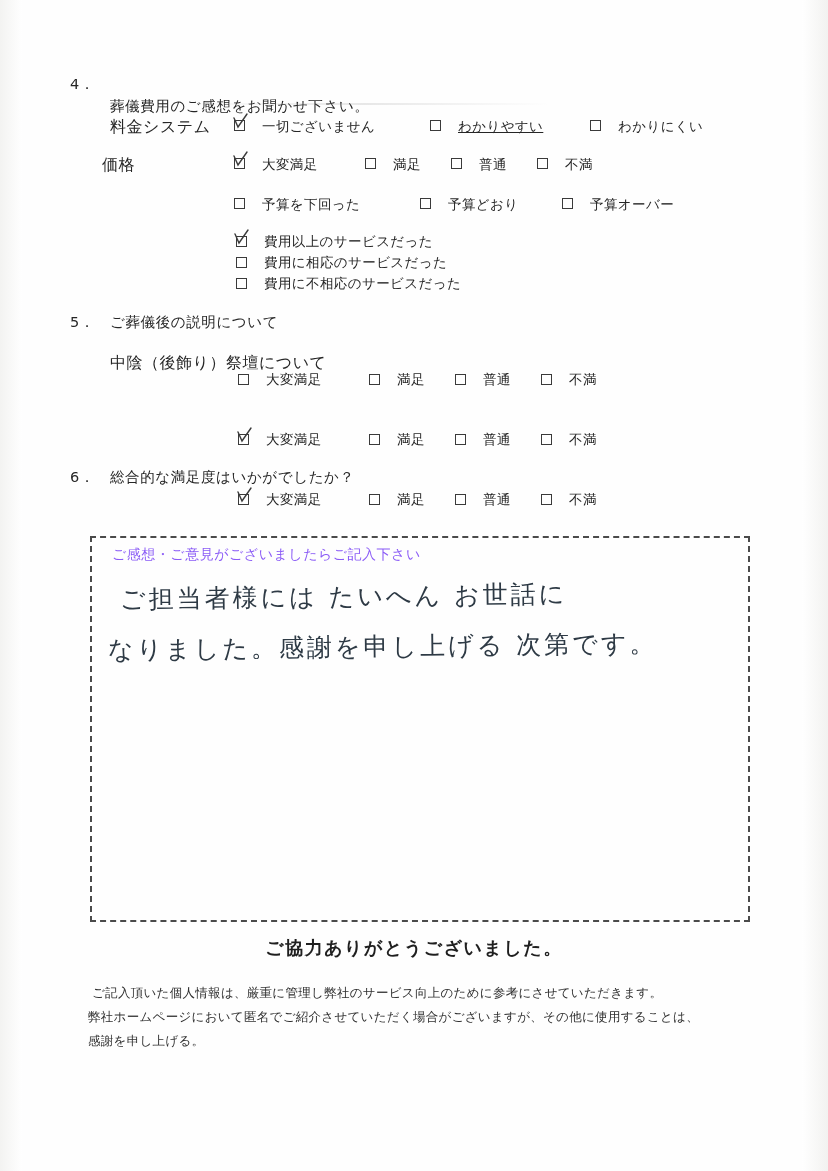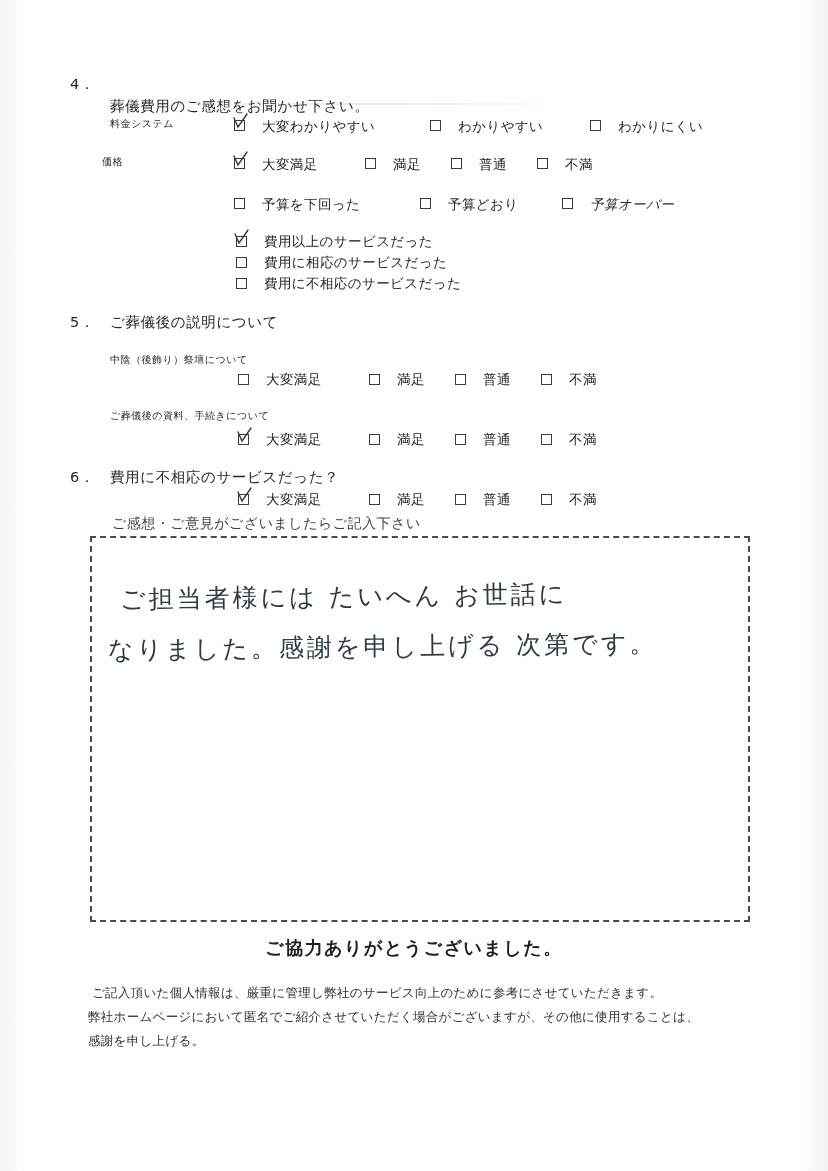--- a/index.html
+++ b/index.html
@@ -36,21 +36,21 @@
 
   .q {
     position: absolute;
     font-size: 14.5px;
     letter-spacing: .6px;
     color: #262626;
     white-space: nowrap;
   }
   .label {
     position: absolute;
-    font-size: 10px;
+    font-size: 16px;
     letter-spacing: .5px;
     color: #262626;
     white-space: nowrap;
   }
   .opt {
     position: absolute;
     font-size: 13.5px;
     letter-spacing: .4px;
     color: #262626;
     white-space: nowrap;
@@ -82,24 +82,24 @@
     left: 90px;
     top: 536px;
     width: 660px;
     height: 386px;
     border: 2px dashed #4a4a4a;
     box-sizing: border-box;
   }
   .comment-hint {
     position: absolute;
     left: 108px;
-    top: 515px;
+    top: 546px;
     font-size: 14px;
     letter-spacing: .5px;
-    color: #404040;
+    color: #8b5cf6;
     background: #fefefe;
     padding: 0 4px;
   }
   .handwriting {
     position: absolute;
     font-family: "DejaVu Sans", "Liberation Sans", sans-serif;
     color: #2e3a45;
     font-size: 25px;
     letter-spacing: 3px;
     white-space: nowrap;
@@ -150,24 +150,24 @@
   <div class="smudge" style="left:180px; top:103px; width:370px;"></div>
 
   <div class="label" style="left:110px; top:117px;">料金システム</div>
 
   <div class="box" style="left:234px; top:120px;"></div>
   <div class="check" style="left:232px; top:113px;">
     <svg width="17" height="17" viewBox="0 0 17 17">
         <path d="M2 5 L6 14 L15 1" stroke="#3b3b3b" stroke-width="1.4" fill="none" stroke-linecap="round"></path>
       </svg>
   </div>
-  <div class="opt" style="left:262px; top:118px;">大変わかりやすい</div>
+  <div class="opt" style="left:262px; top:118px;">一切ございません</div>
 
   <div class="box" style="left:430px; top:120px;"></div>
-  <div class="opt" style="left:458px; top:118px;">わかりやすい</div>
+  <div class="opt" style="left:458px; top:118px;text-decoration:underline;">わかりやすい</div>
 
   <div class="box" style="left:590px; top:120px;"></div>
   <div class="opt" style="left:618px; top:118px;">わかりにくい</div>
 
   <div class="label" style="left:102px; top:155px;">価格</div>
 
   <div class="box" style="left:234px; top:158px;"></div>
   <div class="check" style="left:232px; top:151px;">
     <svg width="17" height="17" viewBox="0 0 17 17">
         <path d="M2 5 L6 14 L15 1" stroke="#3b3b3b" stroke-width="1.4" fill="none" stroke-linecap="round"></path>
@@ -184,21 +184,21 @@
   <div class="box" style="left:537px; top:158px;"></div>
   <div class="opt" style="left:565px; top:156px;">不満</div>
 
   <div class="box" style="left:234px; top:198px;"></div>
   <div class="opt" style="left:262px; top:196px;">予算を下回った</div>
 
   <div class="box" style="left:420px; top:198px;"></div>
   <div class="opt" style="left:448px; top:196px;">予算どおり</div>
 
   <div class="box" style="left:562px; top:198px;"></div>
-  <div class="opt" style="left:590px; top:196px;font-style:italic;">予算オーバー</div>
+  <div class="opt" style="left:590px; top:196px;">予算オーバー</div>
 
   <div class="box" style="left:236px; top:236px;"></div>
   <div class="check" style="left:233px; top:229px;">
     <svg width="17" height="17" viewBox="0 0 17 17">
         <path d="M2 5 L6 14 L15 1" stroke="#3b3b3b" stroke-width="1.4" fill="none" stroke-linecap="round"></path>
       </svg>
   </div>
   <div class="opt" style="left:264px; top:233px;">費用以上のサービスだった</div>
 
   <div class="box" style="left:236px; top:257px;"></div>
@@ -217,41 +217,40 @@
 
   <div class="box" style="left:369px; top:374px;"></div>
   <div class="opt" style="left:397px; top:371px;">満足</div>
 
   <div class="box" style="left:455px; top:374px;"></div>
   <div class="opt" style="left:483px; top:371px;">普通</div>
 
   <div class="box" style="left:541px; top:374px;"></div>
   <div class="opt" style="left:569px; top:371px;">不満</div>
 
-  <div class="label" style="left:110px; top:409px;">ご葬儀後の資料、手続きについて</div>
 
   <div class="box" style="left:238px; top:434px;"></div>
   <div class="check" style="left:236px; top:427px;">
     <svg width="17" height="17" viewBox="0 0 17 17">
         <path d="M2 5 L6 14 L15 1" stroke="#3b3b3b" stroke-width="1.4" fill="none" stroke-linecap="round"></path>
       </svg>
   </div>
   <div class="opt" style="left:266px; top:431px;">大変満足</div>
 
   <div class="box" style="left:369px; top:434px;"></div>
   <div class="opt" style="left:397px; top:431px;">満足</div>
 
   <div class="box" style="left:455px; top:434px;"></div>
   <div class="opt" style="left:483px; top:431px;">普通</div>
 
   <div class="box" style="left:541px; top:434px;"></div>
   <div class="opt" style="left:569px; top:431px;">不満</div>
 
   <div class="q" style="left:70px; top:468px;">6．</div>
-  <div class="q" style="left:110px; top:468px;">費用に不相応のサービスだった？</div>
+  <div class="q" style="left:110px; top:468px;">総合的な満足度はいかがでしたか？</div>
 
   <div class="box" style="left:238px; top:494px;"></div>
   <div class="check" style="left:236px; top:487px;">
     <svg width="17" height="17" viewBox="0 0 17 17">
         <path d="M2 5 L6 14 L15 1" stroke="#3b3b3b" stroke-width="1.4" fill="none" stroke-linecap="round"></path>
       </svg>
   </div>
   <div class="opt" style="left:266px; top:491px;">大変満足</div>
 
   <div class="box" style="left:369px; top:494px;"></div>

